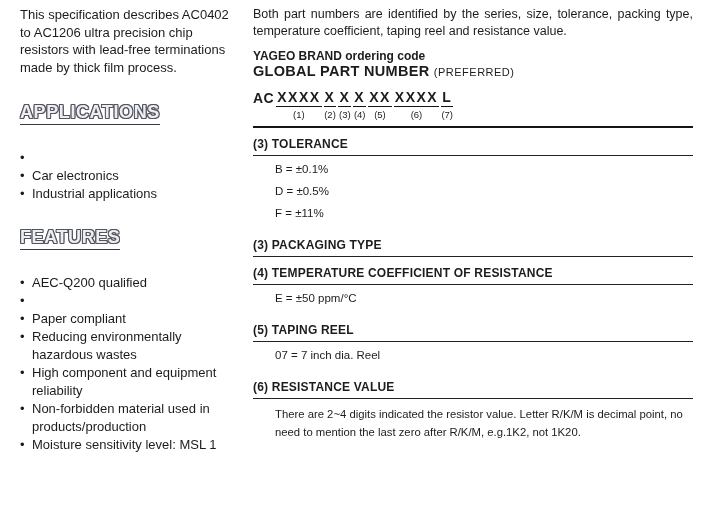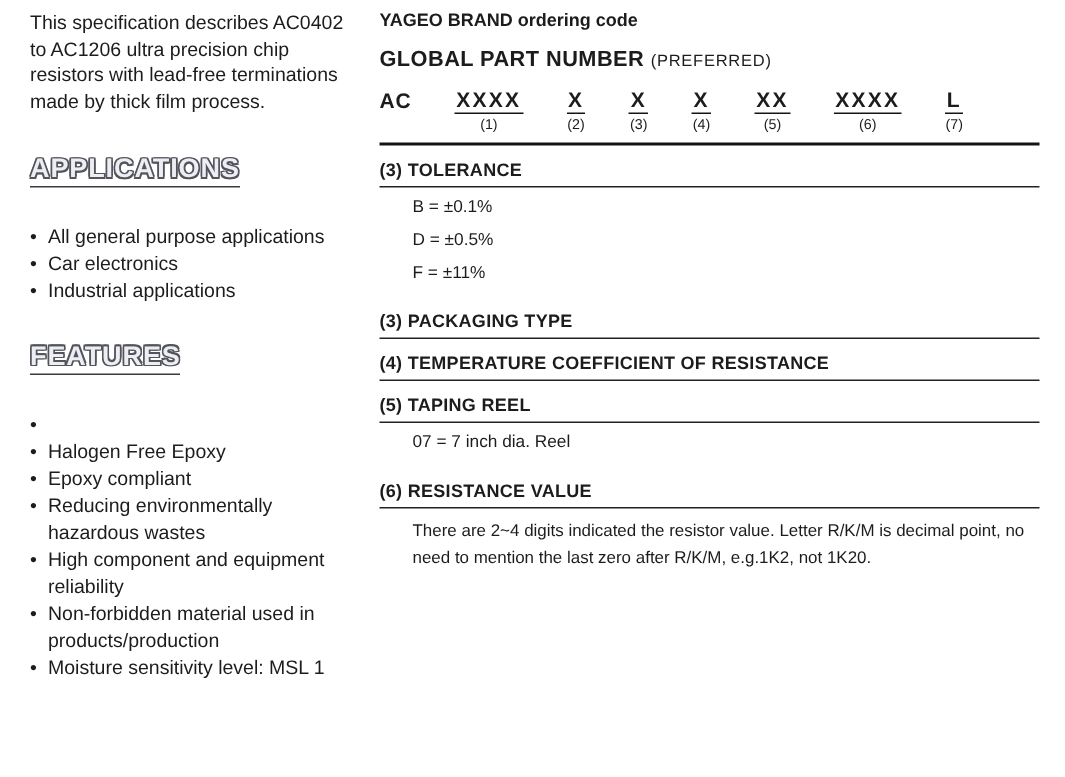--- a/index.html
+++ b/index.html
@@ -38,24 +38,24 @@
   .bullet-dot{flex:0 0 12px;}
   
   .col-right{
     position:absolute;left:253px;top:6px;width:440px;
   }
   .rintro{
     margin:0 0 9px 0;
     font-size:12.5px;line-height:17px;
     text-align:justify;
   }
-  .brand-line{margin:0 0 12px 0;font-size:12px;font-weight:bold;}
+  .brand-line{margin:0 0 0 0;font-size:12px;font-weight:bold;}
   .gpn{margin:0 0 10px 0;font-size:14.5px;font-weight:bold;letter-spacing:.3px;}
   .gpn .preferred{font-size:11px;font-weight:normal;letter-spacing:.5px;}
-  .part-code{display:flex;align-items:flex-start;gap:29px;margin:11px 0 6px 0;}
+  .part-code{display:flex;align-items:flex-start;gap:2px;margin:11px 0 6px 0;}
   .pc-prefix{font-size:14px;font-weight:bold;letter-spacing:.5px;padding-top:0;}
   .pc-seg{display:flex;flex-direction:column;align-items:center;}
   .pc-code{
     font-size:14px;font-weight:bold;letter-spacing:1.5px;
     border-bottom:1.5px solid #141414;
     padding:0 1px 1px 1px;line-height:15px;text-align:right;
   }
   .pc-idx{font-size:9.5px;margin-top:2px;color:#1c1c1c;}
   .top-rule{border-top:2.5px solid #141414;margin:4px 0 0 0;}
   .rsection-title{
@@ -74,46 +74,45 @@
 <div class="page">
 
   <div class="col-left">
     <p class="intro">This specification describes AC0402 to AC1206 ultra precision chip resistors with lead-free terminations made by thick film process.</p>
 
     <div>
       <span class="outline-heading">APPLICATIONS</span>
       <ul class="bullet-list">
         <li class="bullet-item">
           <span class="bullet-dot">•</span>
-          <span>All general purpose applications</span>
         </li>
         <li class="bullet-item">
           <span class="bullet-dot">•</span>
           <span>Car electronics</span>
         </li>
         <li class="bullet-item">
           <span class="bullet-dot">•</span>
           <span>Industrial applications</span>
         </li>
       </ul>
     </div>
 
     <div>
       <span class="outline-heading">FEATURES</span>
       <ul class="bullet-list">
         <li class="bullet-item">
           <span class="bullet-dot">•</span>
-        </li>
-        <li class="bullet-item">
-          <span class="bullet-dot">•</span>
-          <span>Halogen Free Epoxy</span>
-        </li>
-        <li class="bullet-item">
-          <span class="bullet-dot">•</span>
-          <span>Epoxy compliant</span>
+          <span>AEC-Q200 qualified</span>
+        </li>
+        <li class="bullet-item">
+          <span class="bullet-dot">•</span>
+        </li>
+        <li class="bullet-item">
+          <span class="bullet-dot">•</span>
+          <span>Paper compliant</span>
         </li>
         <li class="bullet-item">
           <span class="bullet-dot">•</span>
           <span>Reducing environmentally hazardous wastes</span>
         </li>
         <li class="bullet-item">
           <span class="bullet-dot">•</span>
           <span>High component and equipment reliability</span>
         </li>
         <li class="bullet-item">
@@ -122,20 +121,21 @@
         </li>
         <li class="bullet-item">
           <span class="bullet-dot">•</span>
           <span>Moisture sensitivity level: MSL 1</span>
         </li>
       </ul>
     </div>
   </div>
 
   <div class="col-right">
+    <p class="rintro">Both part numbers are identified by the series, size, tolerance, packing type, temperature coefficient, taping reel and resistance value.</p>
     <p class="brand-line">YAGEO BRAND ordering code</p>
     <p class="gpn">
       <span>GLOBAL PART NUMBER</span>
       <span class="preferred">(PREFERRED)</span>
     </p>
 
     <div class="part-code">
       <span class="pc-prefix">AC</span>
       <span class="pc-seg">
         <span class="pc-code">XXXX</span>
@@ -178,20 +178,23 @@
         <p class="rline">F = ±11%</p>
       </div>
     </div>
 
     <div>
       <div class="rsection-title">(3) PACKAGING TYPE</div>
     </div>
 
     <div>
       <div class="rsection-title">(4) TEMPERATURE COEFFICIENT OF RESISTANCE</div>
+      <div class="rsection-body">
+        <p class="rline">E = ±50 ppm/°C</p>
+      </div>
     </div>
 
     <div>
       <div class="rsection-title">(5) TAPING REEL</div>
       <div class="rsection-body">
         <p class="rline">07 = 7 inch dia. Reel</p>
       </div>
     </div>
 
     <div>

